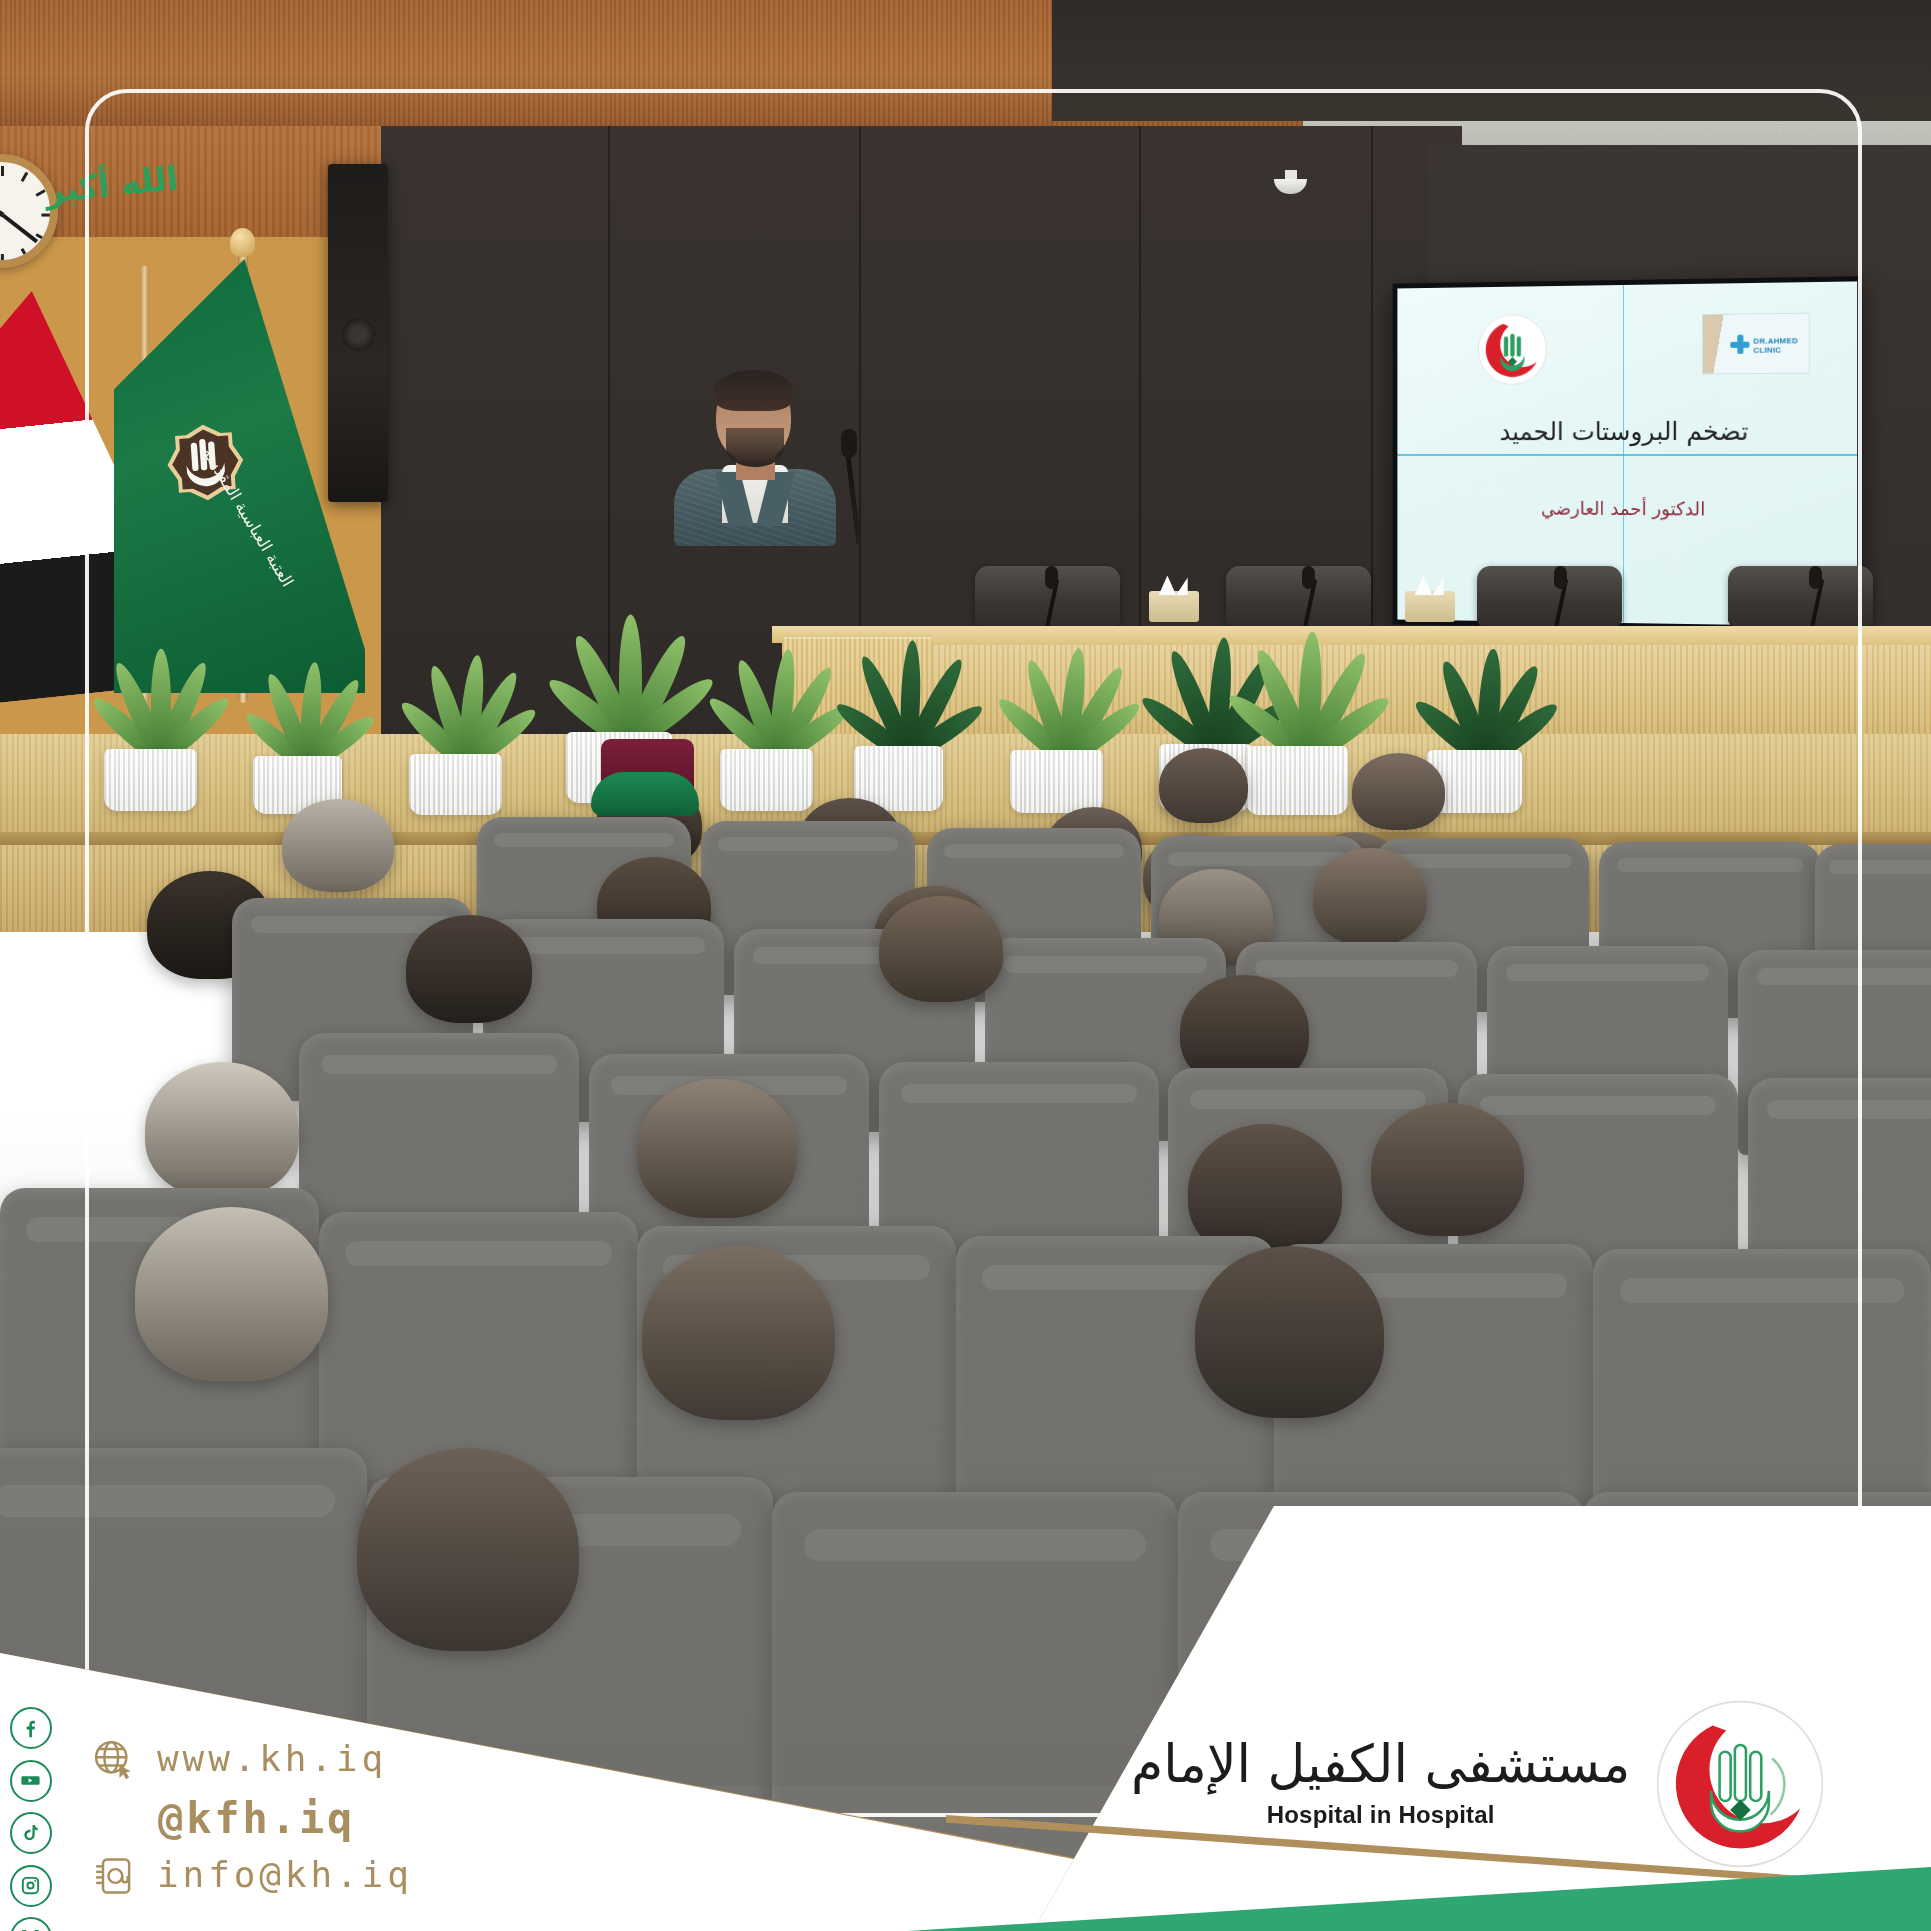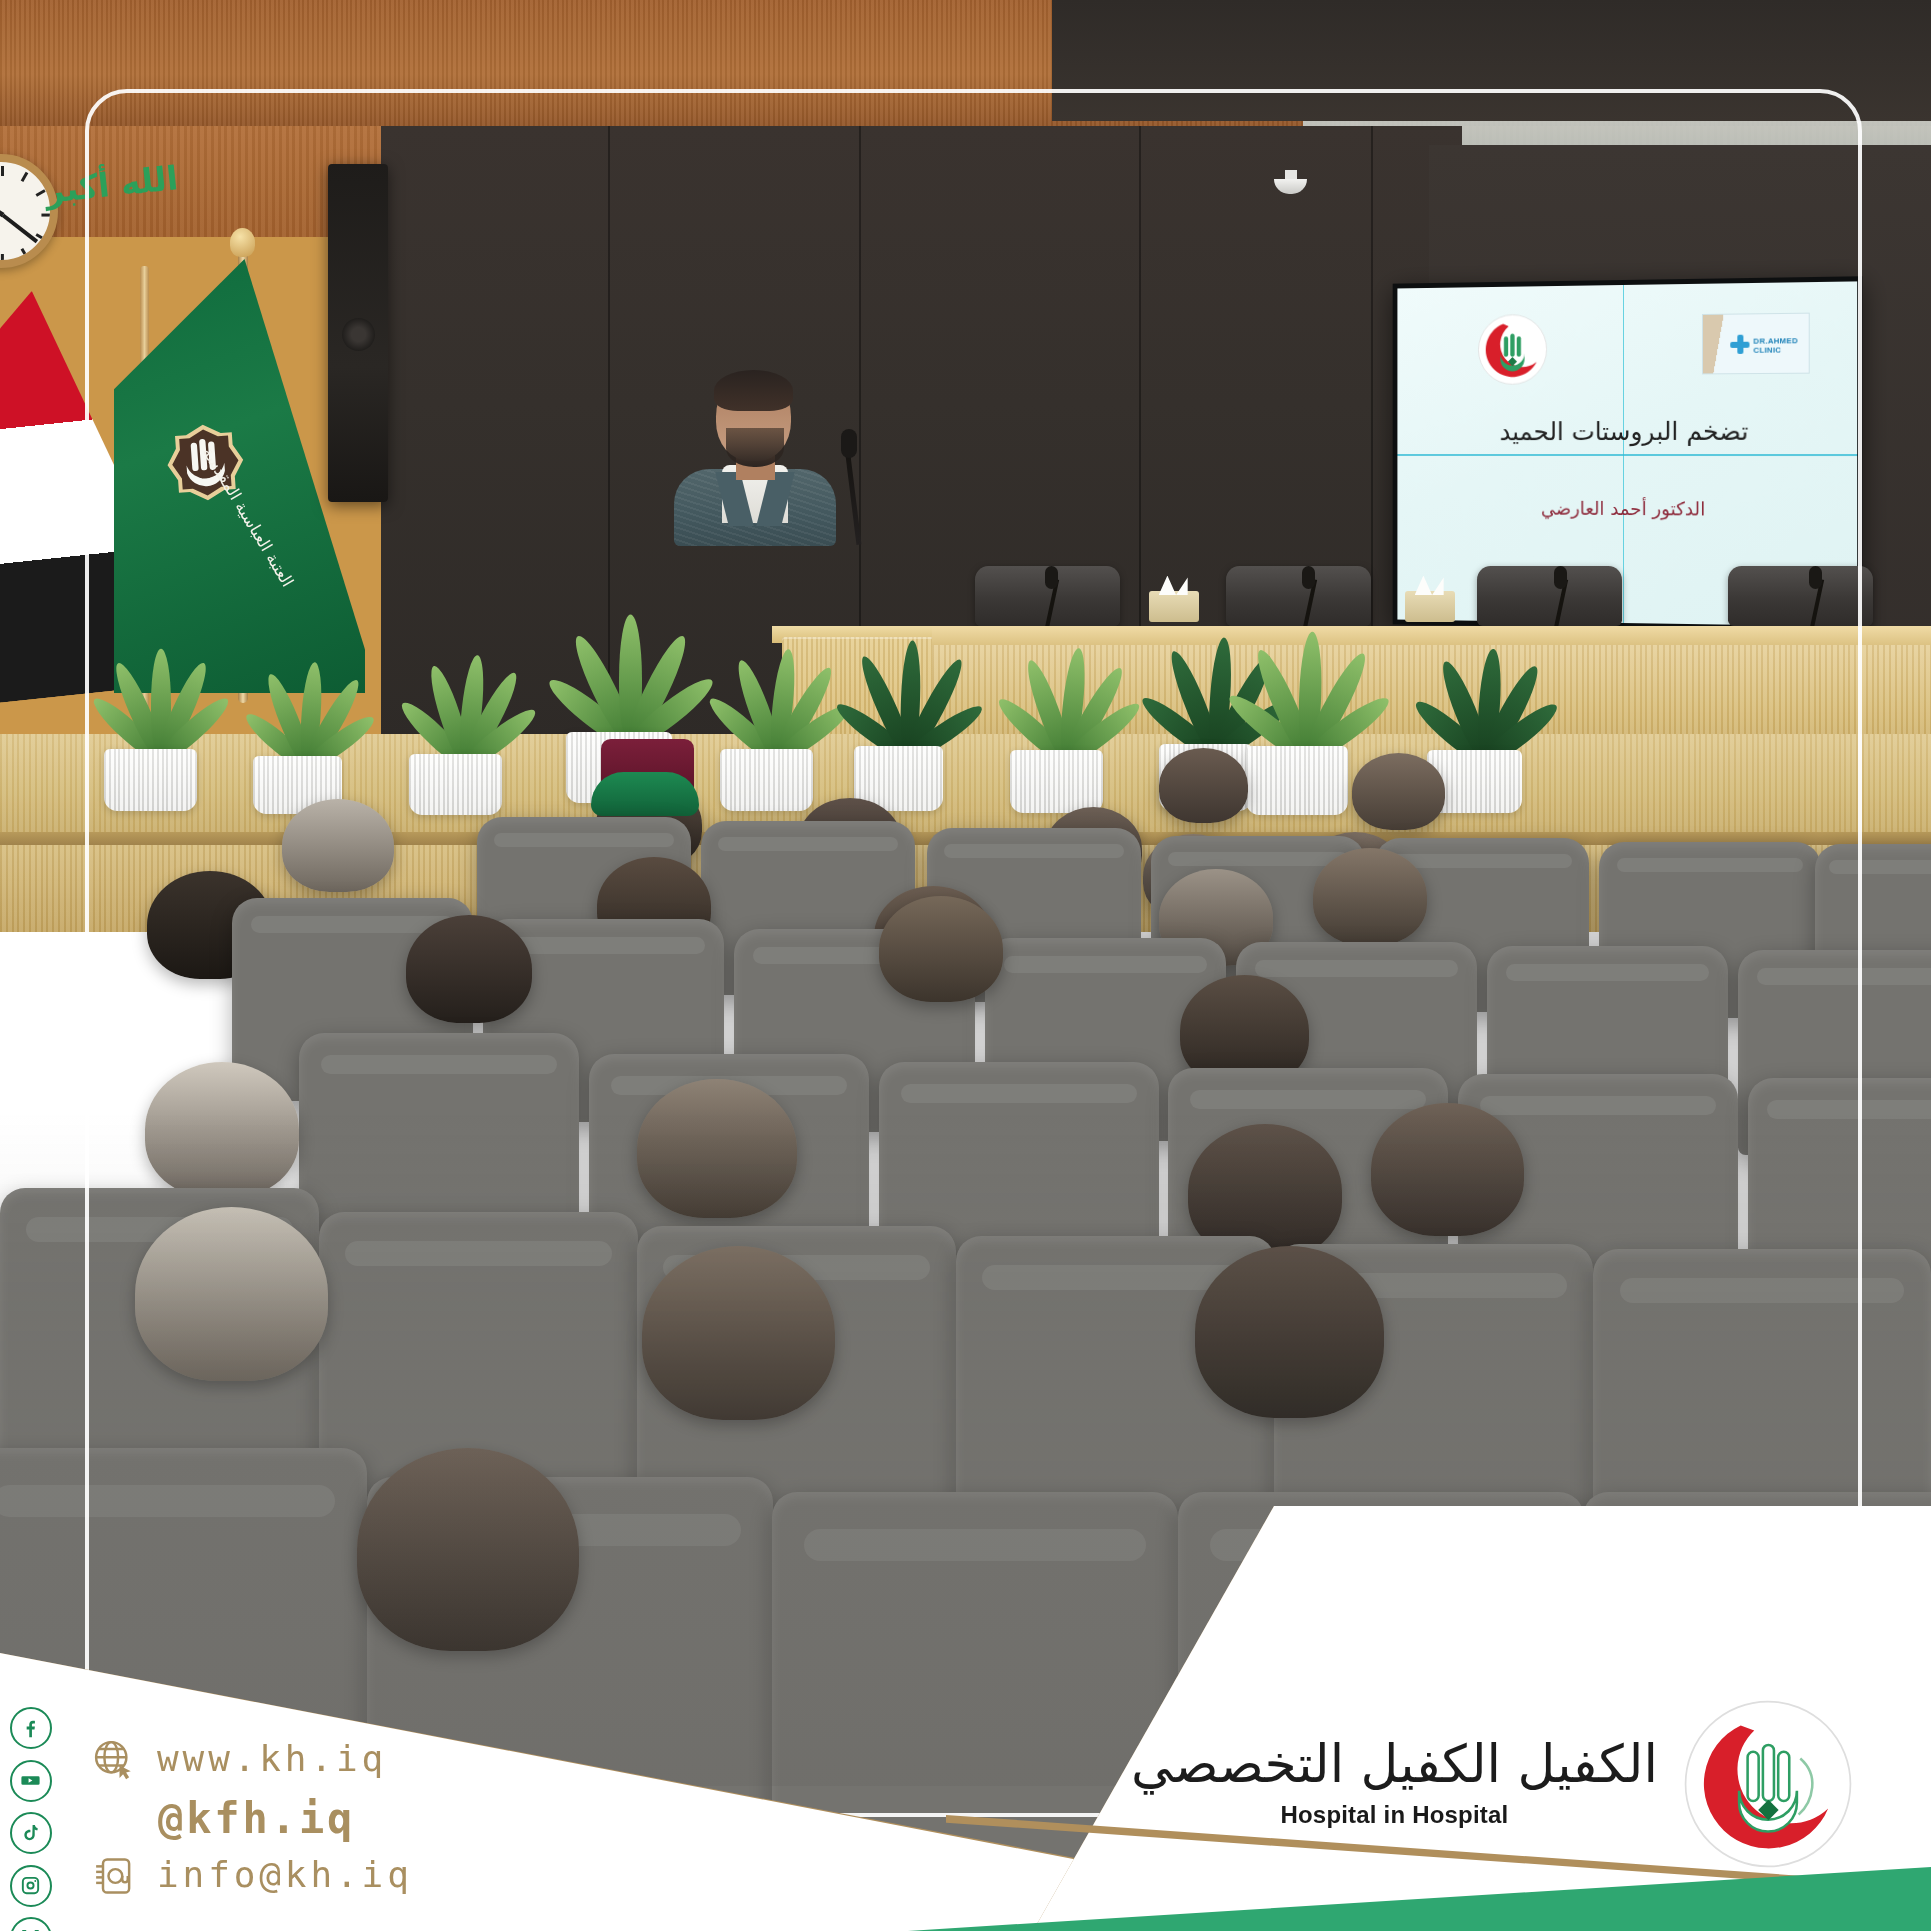--- a/index.html
+++ b/index.html
@@ -726,21 +726,21 @@
           <circle cx="17" cy="16" r="5"></circle>
           <path d="M22 16 v2.5 a2 2 0 0 0 4 0 V16"></path>
         </svg>
       </span>
       <span class="ctext">info@kh.iq</span>
     </div>
   </div>
 
   <div class="brand">
     <div class="brand-text">
-      <div class="brand-ar">الكفيل الكفيل التخصصي</div>
+      <div class="brand-ar">مستشفى الكفيل الإمام</div>
       <div class="brand-en">
         <div>Hospital in Hospital</div>
       </div>
     </div>
     <div class="brand-logo">
       <svg viewBox="0 0 200 200">
         <circle cx="100" cy="100" r="97" fill="#ffffff" stroke="#dedede" stroke-width="2"></circle>
         <path d="M100 24 a76 76 0 1 0 52 132 a60 60 0 1 1 -40 -120 z" fill="#d81f2a" transform="rotate(-25 100 100)"></path>
         <rect x="76" y="62" width="13" height="58" rx="6.5" fill="#ffffff" stroke="#2e9e63" stroke-width="3"></rect>
         <rect x="94" y="54" width="13" height="66" rx="6.5" fill="#ffffff" stroke="#2e9e63" stroke-width="3"></rect>

